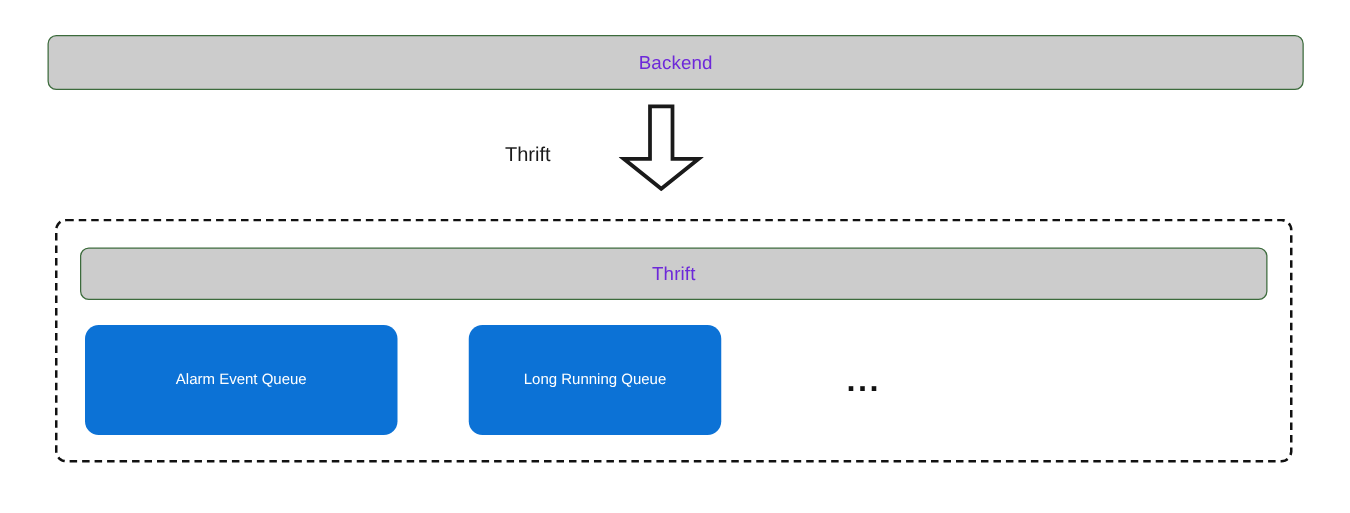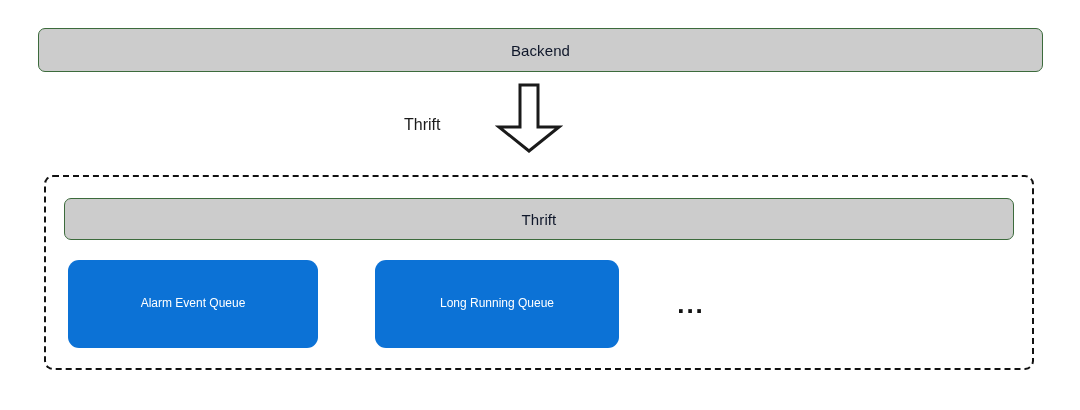--- a/index.html
+++ b/index.html
@@ -29,21 +29,21 @@
     text-align: center;
   }
 
   
   .bar {
     background: #cccccc;
     border: 1.6px solid #3c6b3c;
     border-radius: 7px;
   }
   .bar .label {
-    color: #0f172a;
+    color: #6d28d9;
     font-size: 15px;
     letter-spacing: 0.1px;
     line-height: 1;
   }
 
   
   #backend-box {
     left: 38px;
     top: 28px;
     width: 1005px;
@@ -100,21 +100,21 @@
     top: 260px;
     height: 88px;
   }
   .queue .label {
     color: #ffffff;
     font-size: 12px;
     line-height: 1.1;
     padding: 0 10px;
   }
   #queue-0 { left: 68px;  width: 250px; }
-  #queue-1 { left: 375px; width: 244px; }
+  #queue-1 { left: 375px; width: 202px; }
   #queue-2 { left: 743px; width: 247px; }
 
   
   #queue-ellipsis {
     left: 662px;
     top: 288px;
     width: 58px;
     height: 32px;
     color: #111111;
     font-size: 26px;

